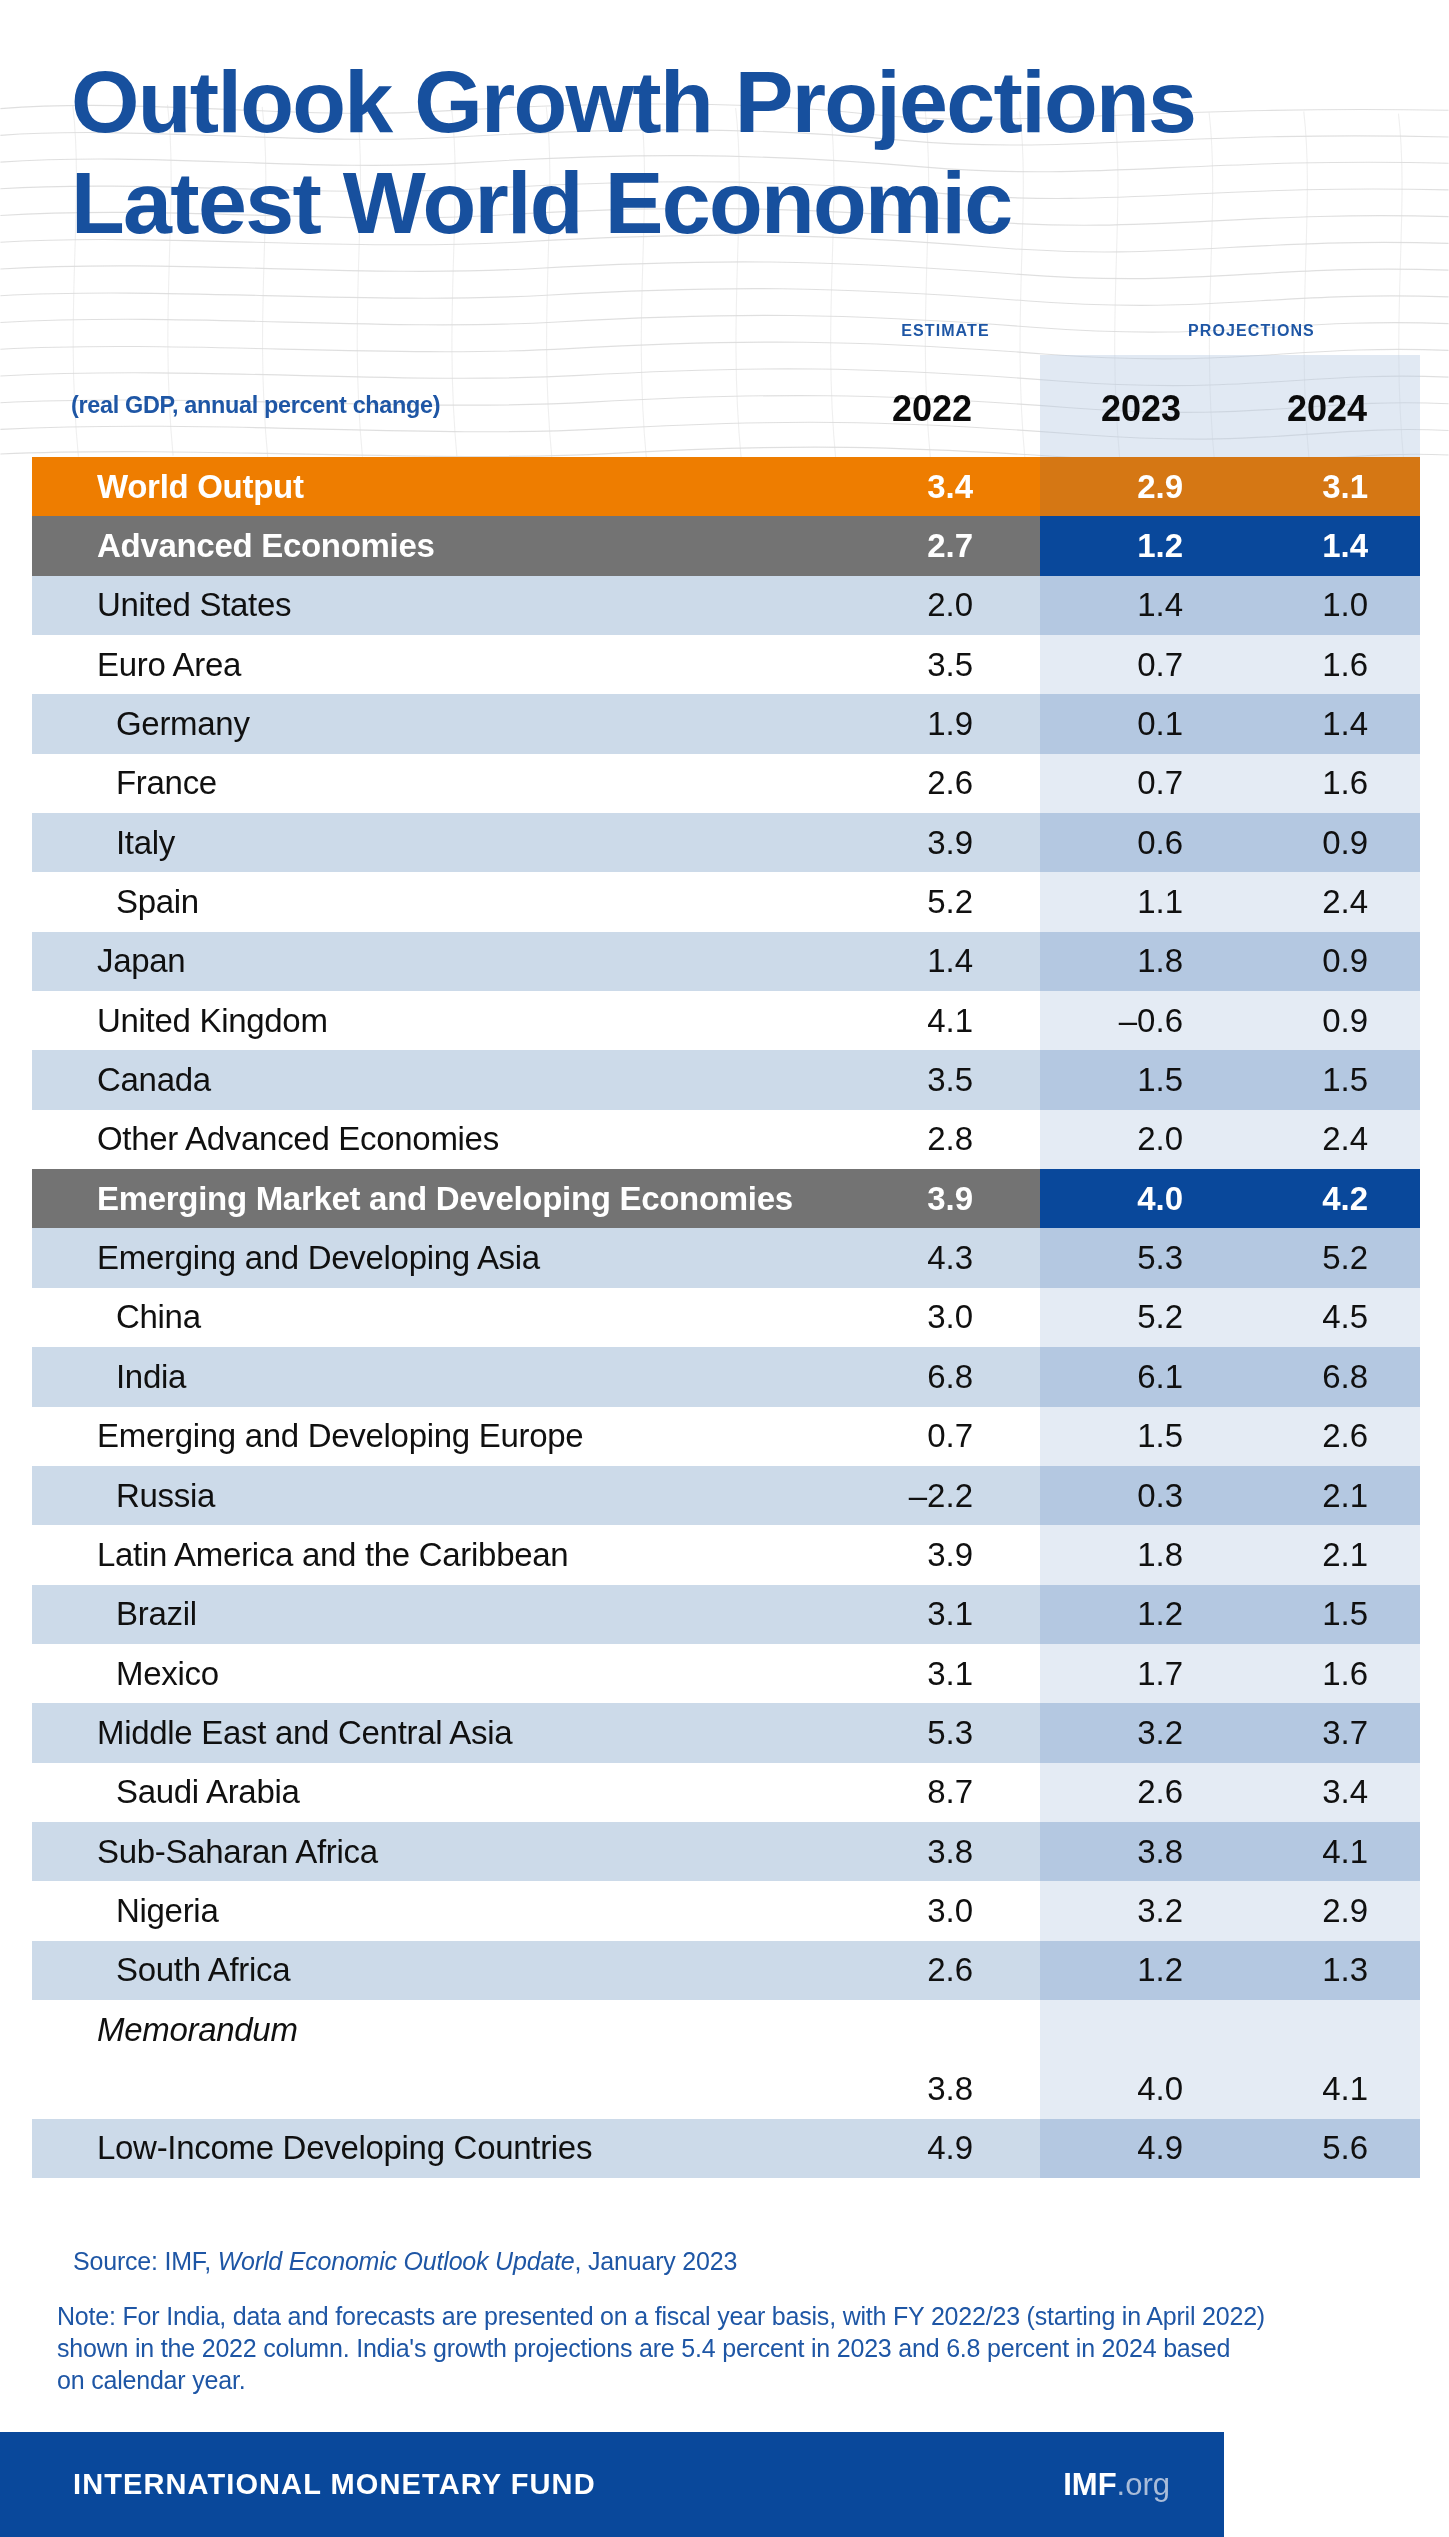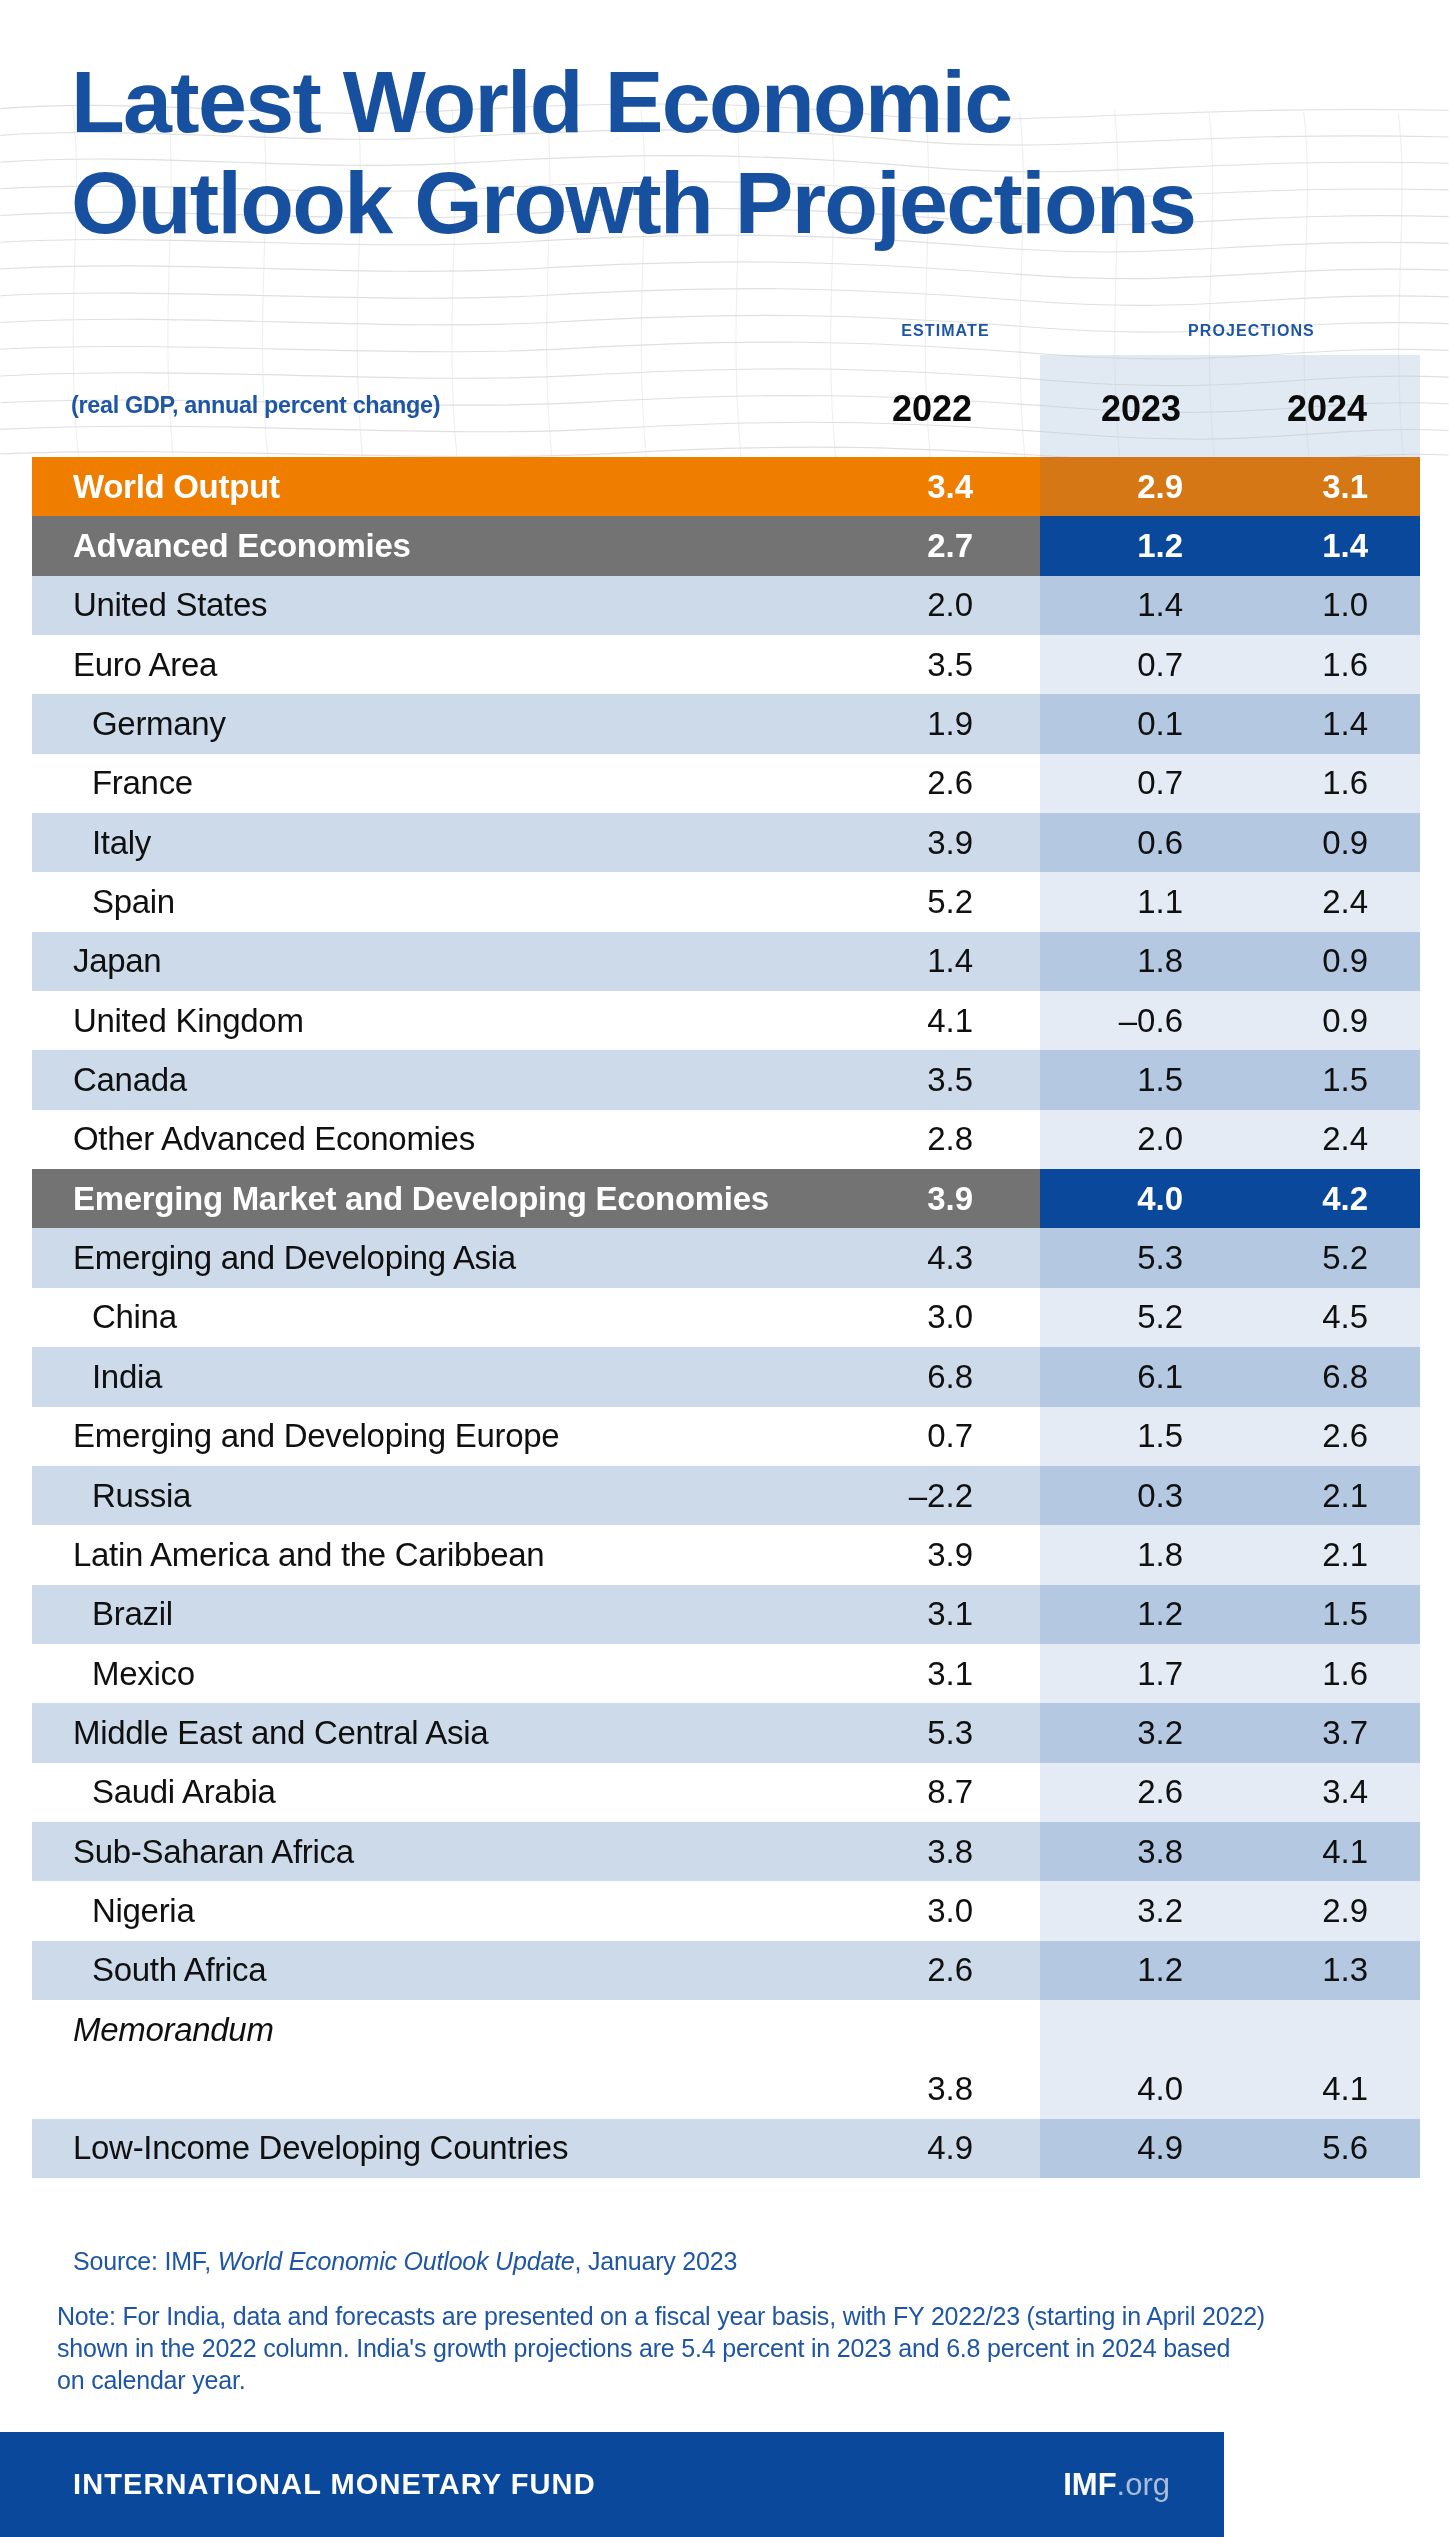--- a/index.html
+++ b/index.html
@@ -23,21 +23,21 @@
   .year-1{left:794px;}  
   .year-2{left:1003px;}  
   .year-3{left:1189px;}  
 
   .head-tint{position:absolute;left:1040px;top:355px;width:380px;height:103px;
              background:rgba(183,202,226,0.42);z-index:1;}
 
   
   .tbl{position:absolute;left:32px;top:457px;width:1388px;height:1721px;z-index:2;
        display:flex;flex-direction:column;}
-  .row{position:relative;flex:1;display:flex;align-items:center;}
+  .row{position:relative;flex:1;display:flex;align-items:center;padding-left:24px;}
   .row .proj{position:absolute;left:1008px;top:0;width:380px;height:100%;z-index:0;}
   .row .label{position:relative;z-index:2;padding-left:41px;font-size:33px;color:#101010;
               letter-spacing:-0.3px;}
   .row.indent .label{padding-left:60px;}
   .row.memo .label{font-style:italic;}
   .row .v{position:absolute;top:50%;transform:translateY(-50%);z-index:2;width:184px;
           text-align:right;font-size:33px;color:#101010;}
   .row .v1{right:447px;} .row .v2{right:237px;} .row .v3{right:52px;}
 
   .row.orange{background:#EE7D00;} .row.orange .proj{background:#D57714;}
@@ -99,22 +99,22 @@
       <path d="M2000,198 C2020,368 1985,568 2010,828"></path>
       <path d="M2170,202 C2190,372 2155,572 2180,832"></path>
       <path d="M2340,200 C2360,370 2325,570 2350,830"></path>
       <path d="M2510,204 C2530,374 2495,574 2520,834"></path>
     </g>
   </svg>
 
   <div class="head-tint"></div>
 
   <div class="title">
+    <div>Outlook Growth Projections</div>
     <div>Latest World Economic</div>
-    <div>Outlook Growth Projections</div>
   </div>
 
   <div class="col-cap cap-estimate">ESTIMATE</div>
   <div class="col-cap cap-projections">PROJECTIONS</div>
 
   <div class="subtitle">(real GDP, annual percent change)</div>
 
   <div class="year year-1">2022</div>
   <div class="year year-2">2023</div>
   <div class="year year-3">2024</div>

